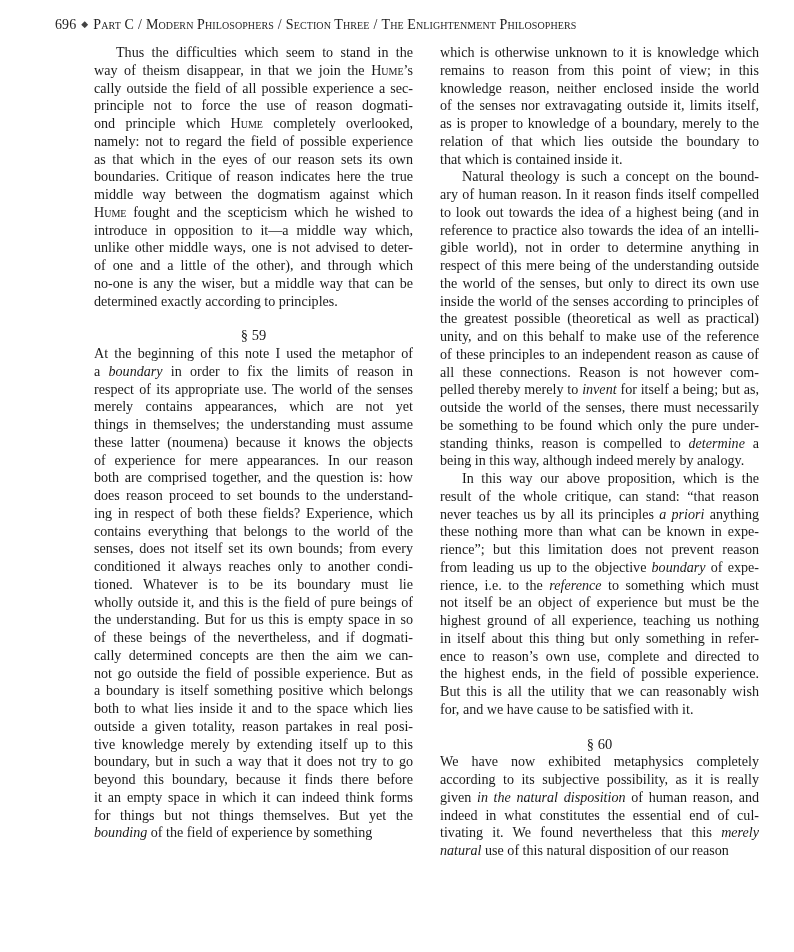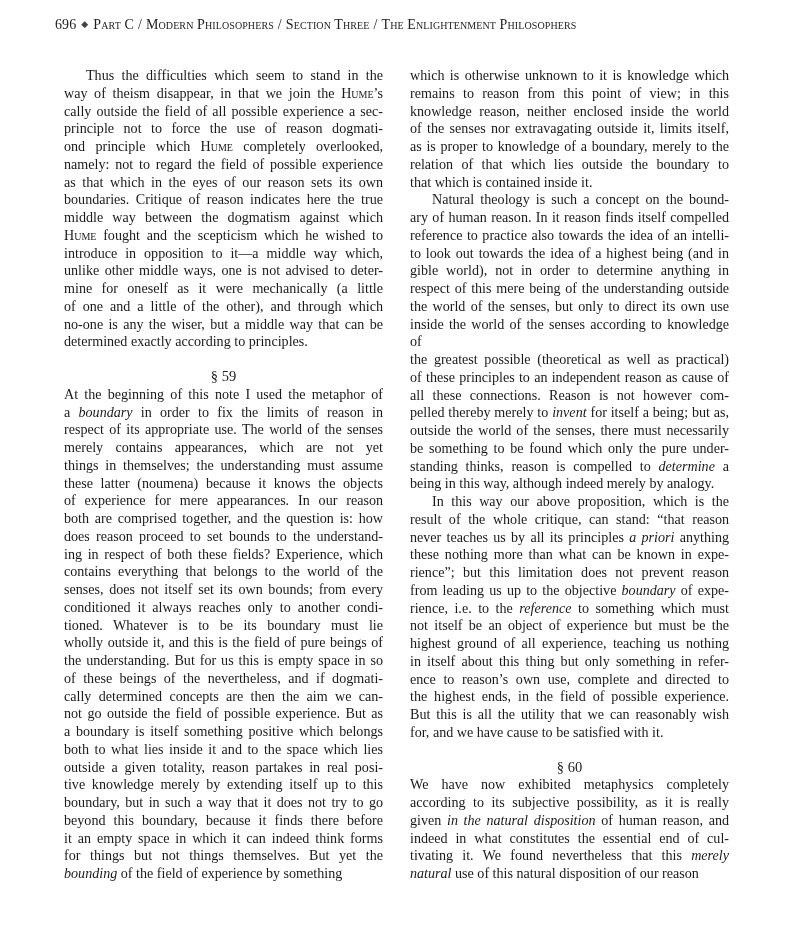--- a/index.html
+++ b/index.html
@@ -33,26 +33,27 @@
     vertical-align: 2px;
     color: #444;
   }
   .running-head .sc {
     font-variant: small-caps;
   }
   .running-head .sep { margin: 0 4px; }
 
   .column {
     position: absolute;
-    top: 67px;
+    top: 44px;
     width: 319px;
     font-size: 14.1px;
     line-height: 17.75px;
     text-align: justify;
     hyphens: manual;
+    margin-left: 30px;
   }
   .col-left { left: 64px; }
   .col-right { left: 410px; }
 
   .column p {
     margin: 0;
   }
   .column p.indent { text-indent: 22px; }
   .column p.noindent { text-indent: 0; }
   .section-heading {
@@ -81,21 +82,20 @@
       <span class="line">cally outside the field of all possible experience a sec-</span>
       <span class="line">principle not to force the use of reason dogmati-</span>
       <span class="line">ond principle which <span class="smallcaps">Hume</span> completely overlooked,</span>
       <span class="line">namely: not to regard the field of possible experience</span>
       <span class="line">as that which in the eyes of our reason sets its own</span>
       <span class="line">boundaries. Critique of reason indicates here the true</span>
       <span class="line">middle way between the dogmatism against which</span>
       <span class="line"><span class="smallcaps">Hume</span> fought and the scepticism which he wished to</span>
       <span class="line">introduce in opposition to it—a middle way which,</span>
       <span class="line">unlike other middle ways, one is not advised to deter-</span>
-      <span class="line">mine for oneself as it were mechanically (a little</span>
       <span class="line">of one and a little of the other), and through which</span>
       <span class="line">no-one is any the wiser, but a middle way that can be</span>
       <span class="line last">determined exactly according to principles.</span>
     </p>
   <p class="section-heading gap-before">§ 59</p>
   <p class="noindent" style="text-indent: 0px;">
       <span class="line">At the beginning of this note I used the metaphor of</span>
       <span class="line">a <em>boundary</em> in order to fix the limits of reason in</span>
       <span class="line">respect of its appropriate use. The world of the senses</span>
       <span class="line">merely contains appearances, which are not yet</span>
@@ -132,27 +132,28 @@
       <span class="line">remains to reason from this point of view; in this</span>
       <span class="line">knowledge reason, neither enclosed inside the world</span>
       <span class="line">of the senses nor extravagating outside it, limits itself,</span>
       <span class="line">as is proper to knowledge of a boundary, merely to the</span>
       <span class="line">relation of that which lies outside the boundary to</span>
       <span class="line last">that which is contained inside it.</span>
     </p>
   <p class="indent" style="text-indent: 0px;">
       <span class="line" style="text-indent: 22px;">Natural theology is such a concept on the bound-</span>
       <span class="line">ary of human reason. In it reason finds itself compelled</span>
+      <span class="line">to look out towards the idea of a highest being (and in</span>
       <span class="line">reference to practice also towards the idea of an intelli-</span>
-      <span class="line">to look out towards the idea of a highest being (and in</span>
       <span class="line">gible world), not in order to determine anything in</span>
       <span class="line">respect of this mere being of the understanding outside</span>
       <span class="line">the world of the senses, but only to direct its own use</span>
-      <span class="line">inside the world of the senses according to knowledge of</span>
+      <span class="line">inside the world of the senses according to principles of</span>
       <span class="line">the greatest possible (theoretical as well as practical)</span>
+      <span class="line">unity, and on this behalf to make use of the reference</span>
       <span class="line">of these principles to an independent reason as cause of</span>
       <span class="line">all these connections. Reason is not however com-</span>
       <span class="line">pelled thereby merely to <em>invent</em> for itself a being; but as,</span>
       <span class="line">outside the world of the senses, there must necessarily</span>
       <span class="line">be something to be found which only the pure under-</span>
       <span class="line">standing thinks, reason is compelled to <em>determine</em> a</span>
       <span class="line last">being in this way, although indeed merely by analogy.</span>
     </p>
   <p class="indent" style="text-indent: 0px;">
       <span class="line" style="text-indent: 22px;">In this way our above proposition, which is the</span>

